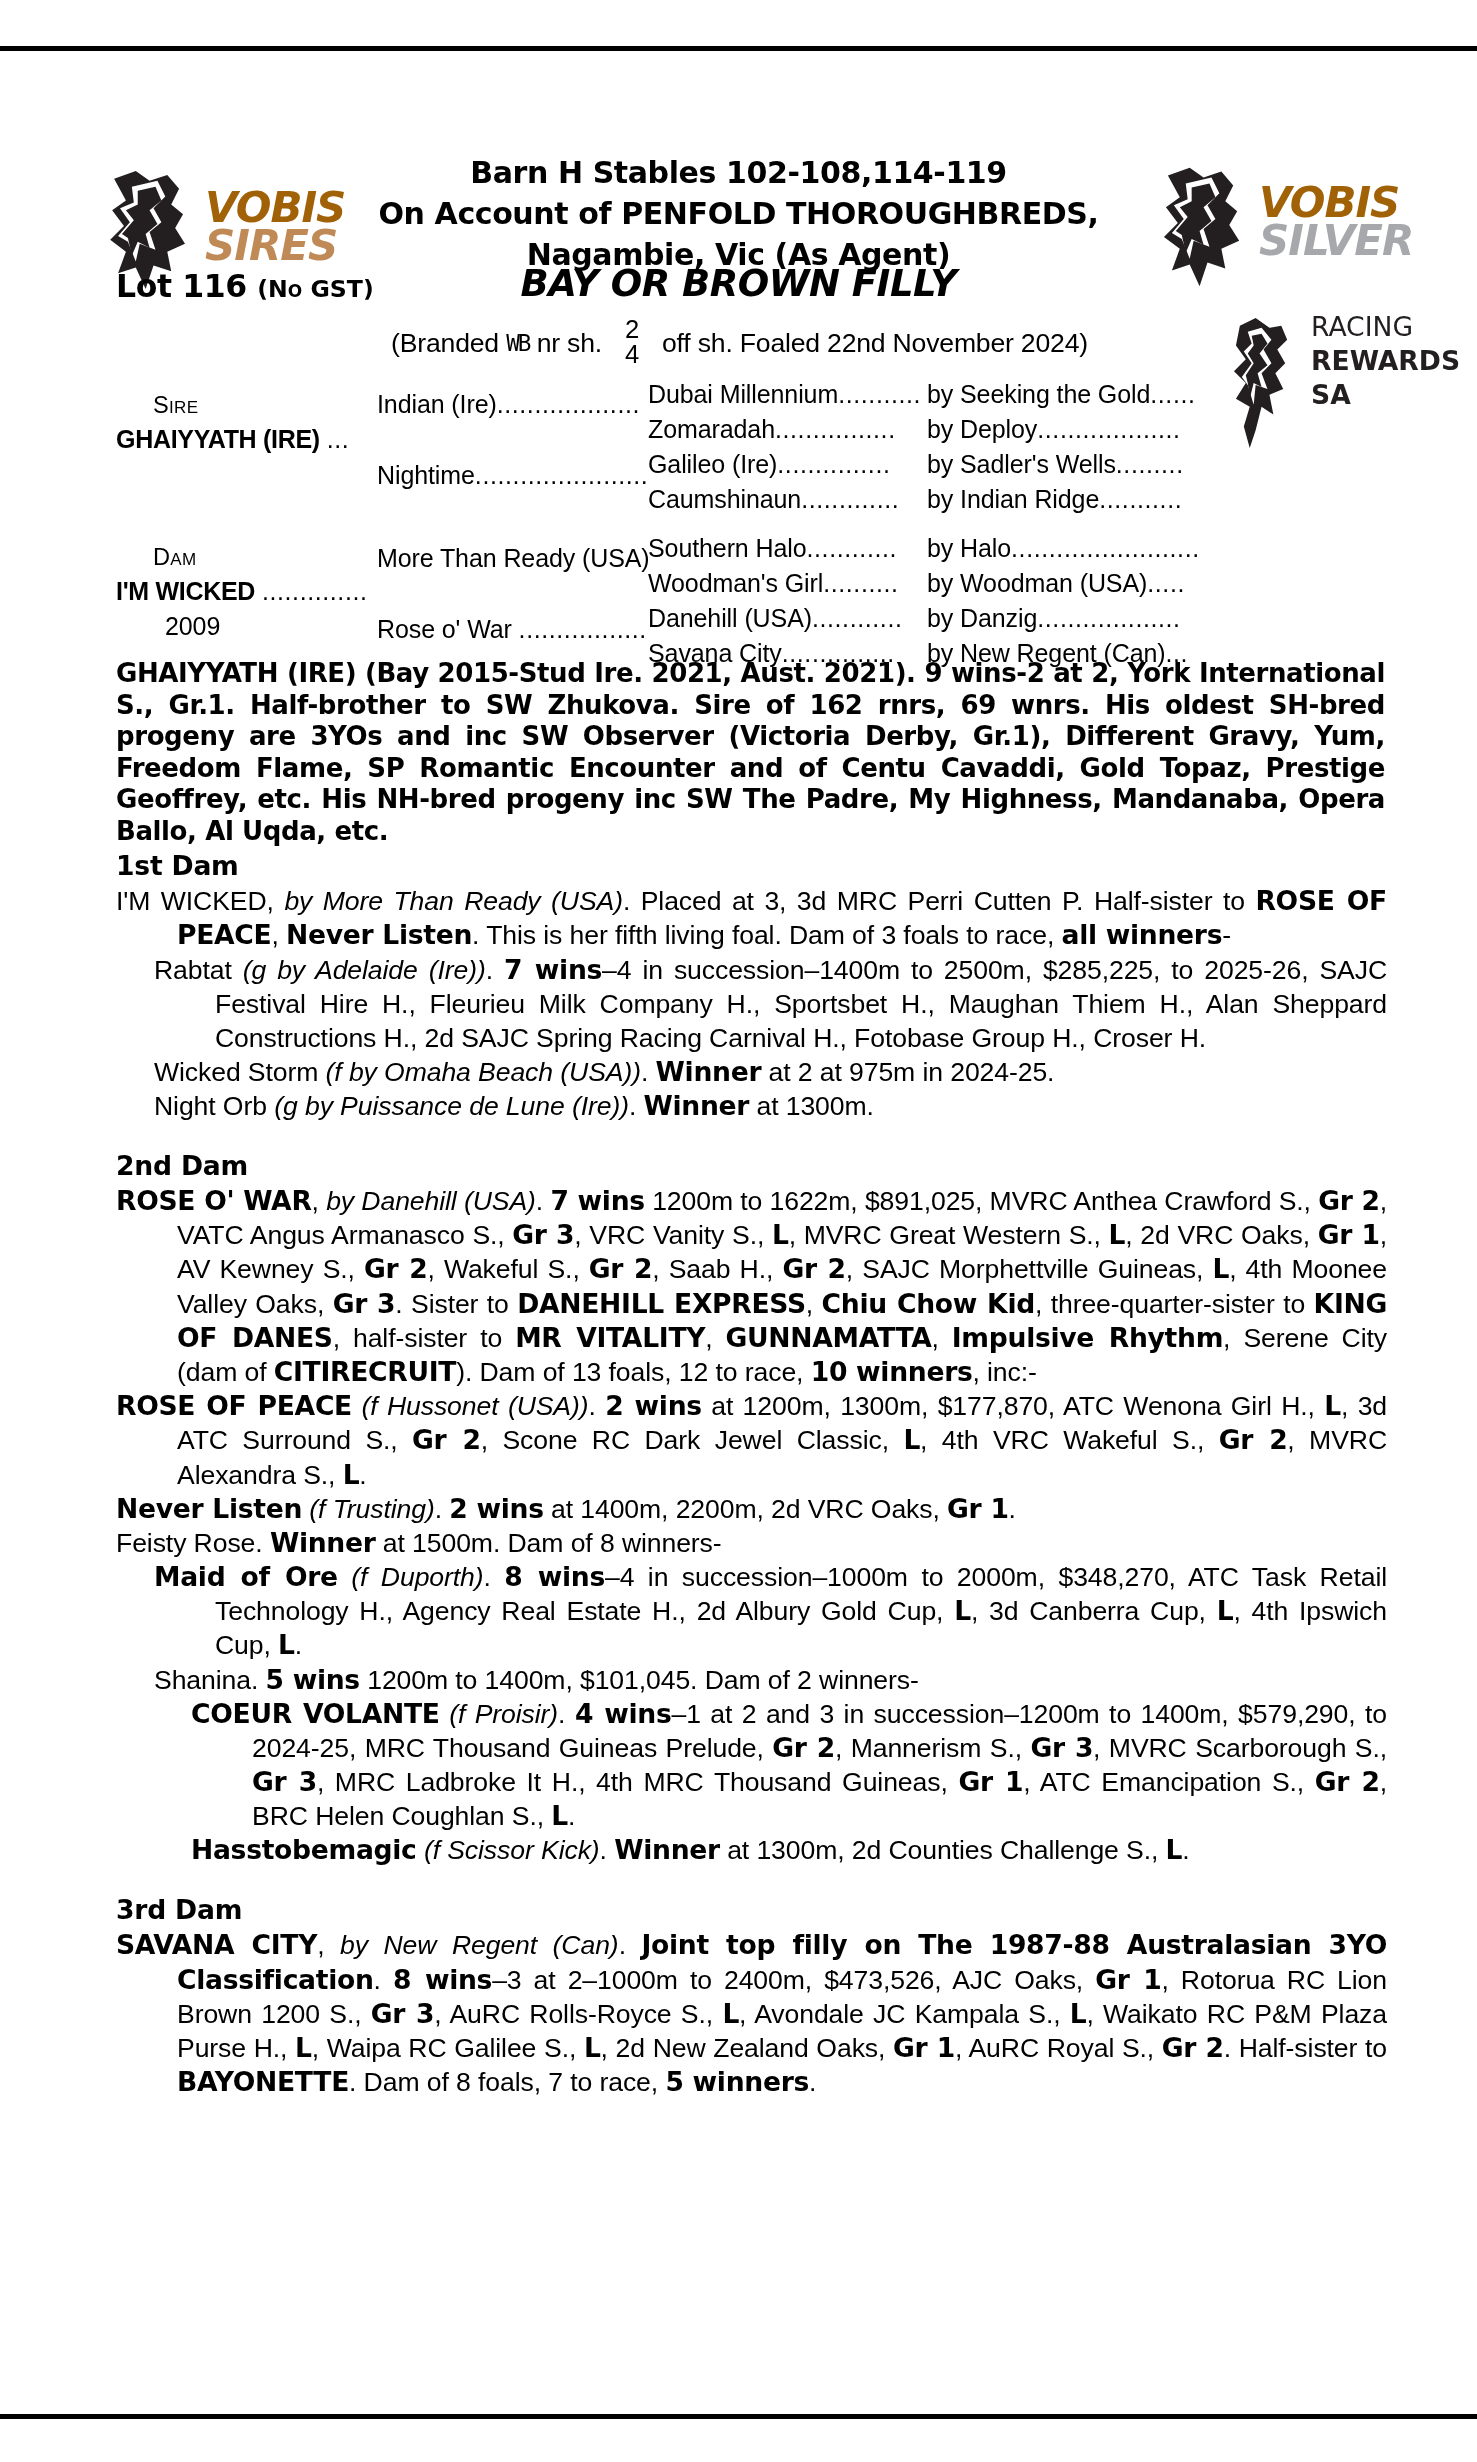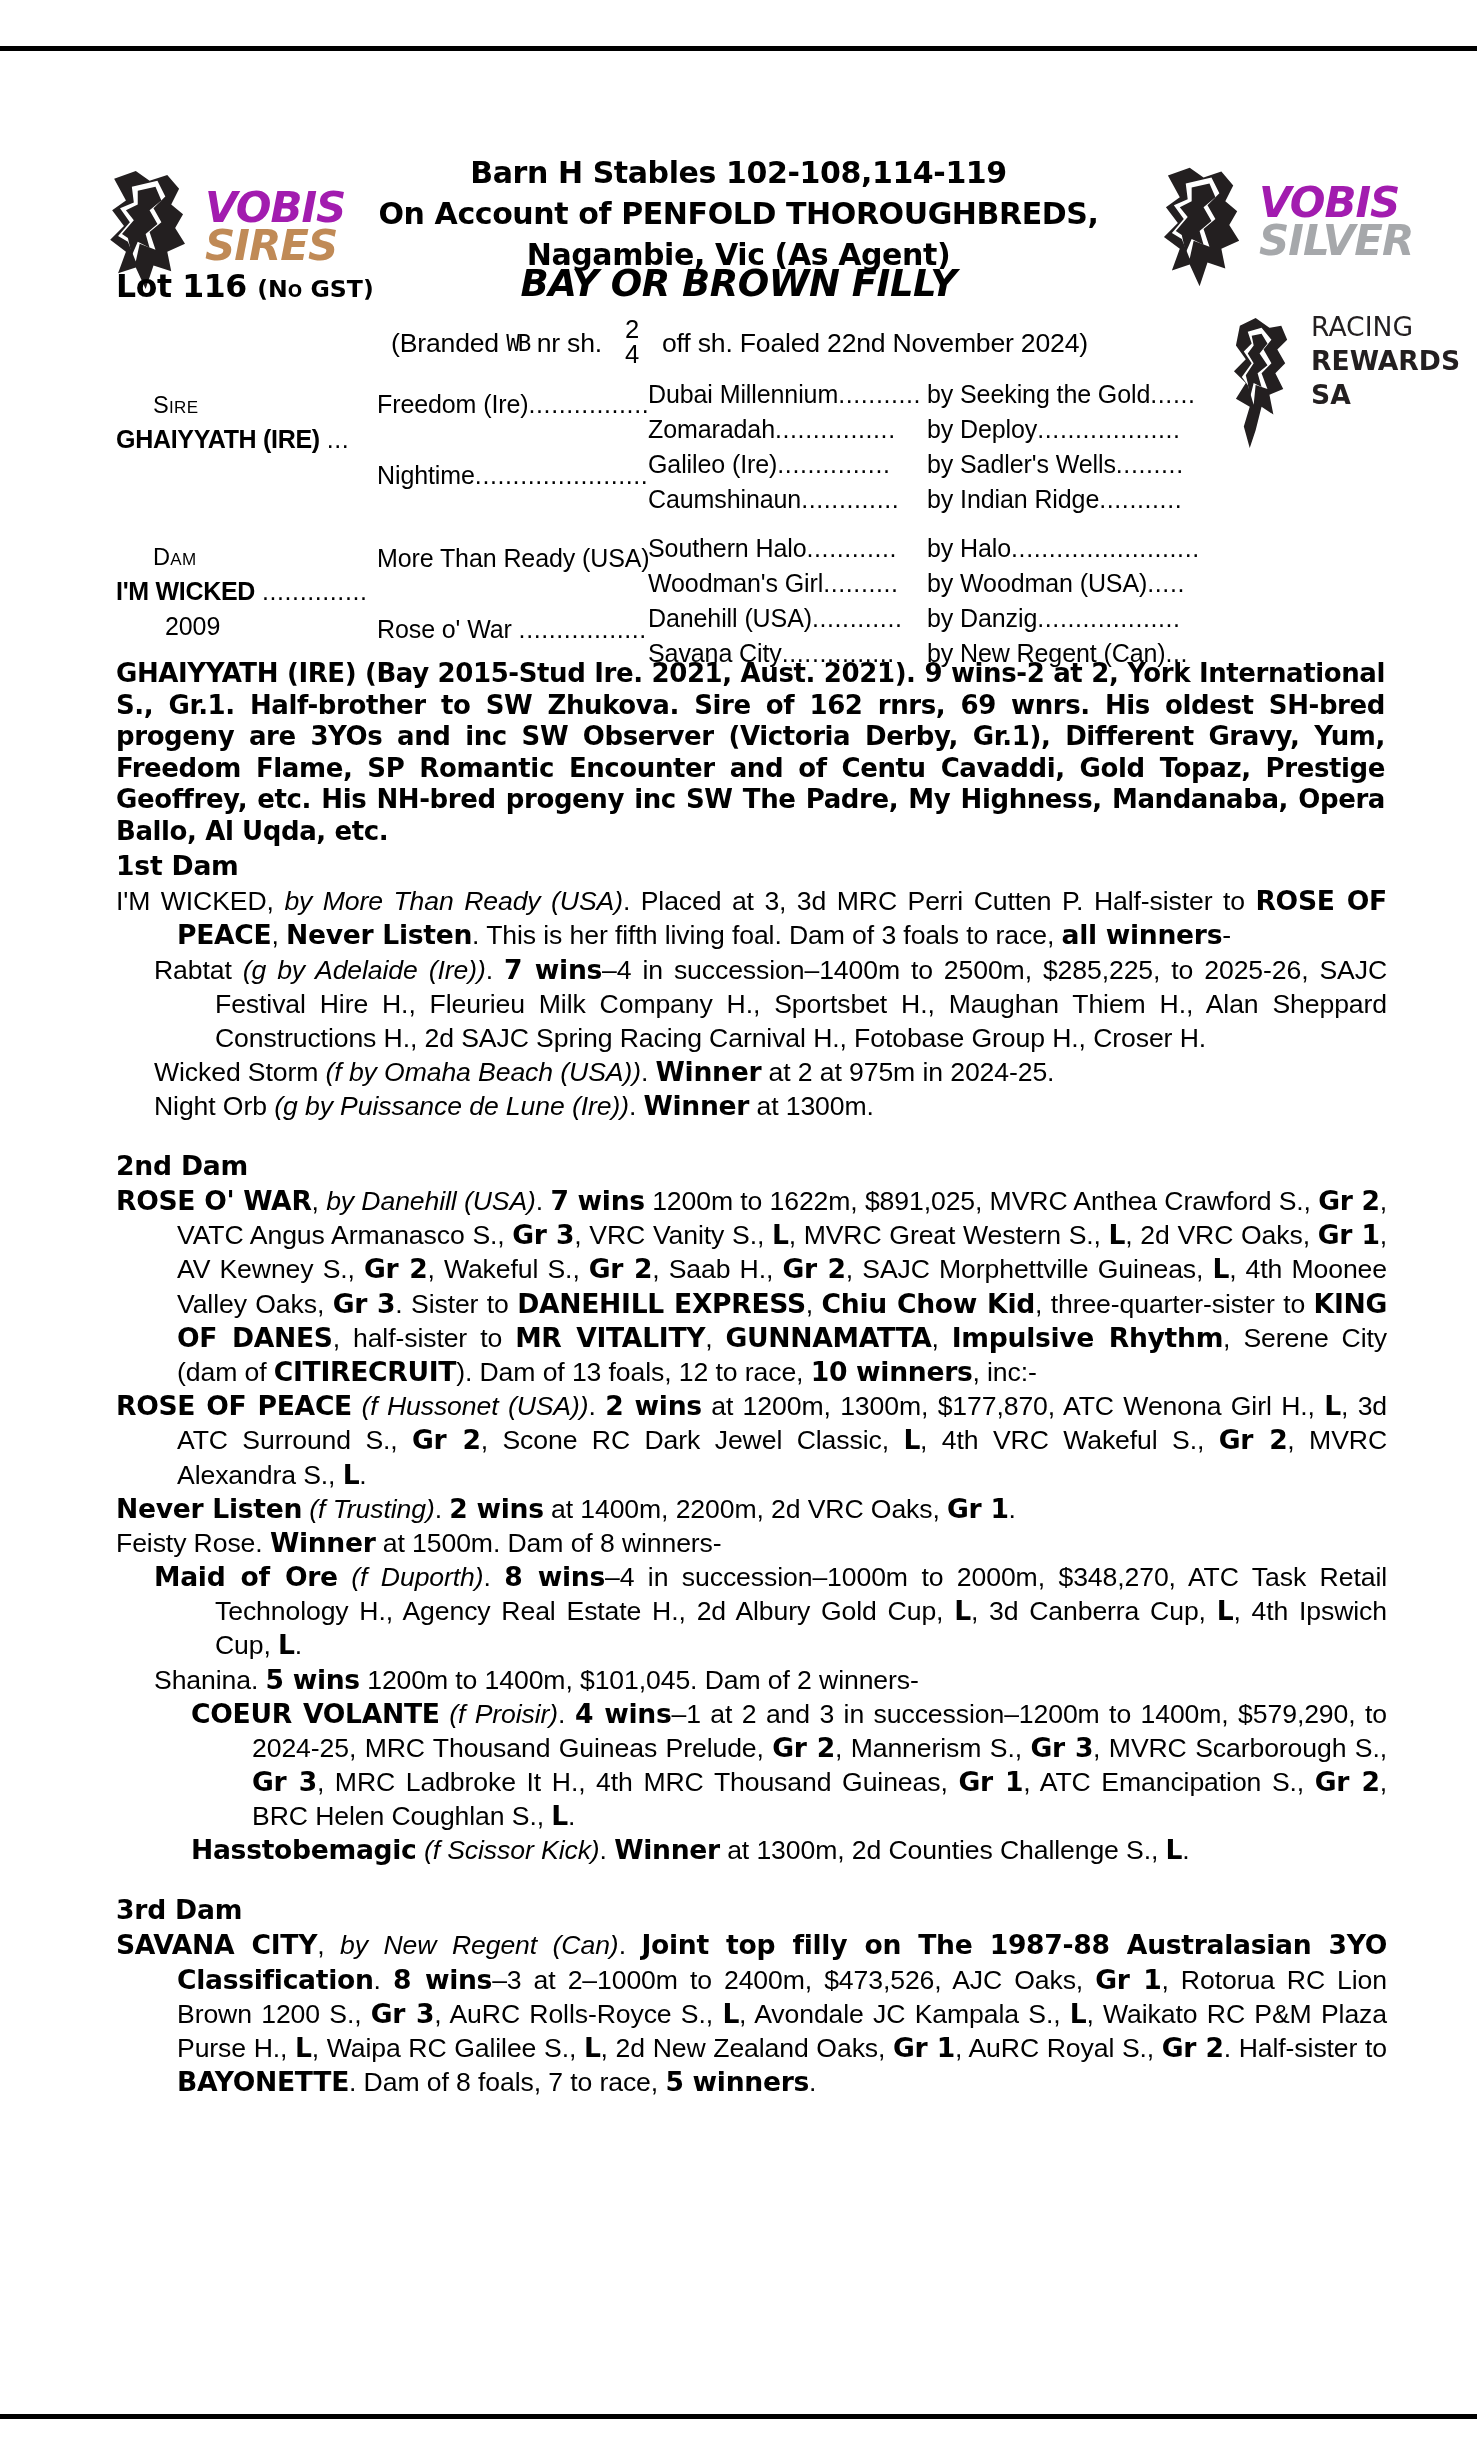--- a/index.html
+++ b/index.html
@@ -54,21 +54,21 @@
     width: 182px;
     height: 163px;
   }
   .logo-wordmark {
     font-family: "DejaVu Sans", sans-serif;
     font-weight: bold;
     font-style: italic;
     letter-spacing: -1px;
     line-height: 0.92;
   }
-  .wm-vobis { font-size: 42px; color: #a21caf; }
+  .wm-vobis { font-size: 42px; color: #a16207; }
   .wm-sires { font-size: 42px; color: #c08a56; }
   .wm-silver { font-size: 42px; color: #a6a8ab; }
   .rr-text {
     font-family: "DejaVu Sans", sans-serif;
     font-weight: bold;
     font-size: 26.6px;
     line-height: 1.28;
     color: #231f20;
     letter-spacing: 0px;
   }
@@ -299,21 +299,21 @@
   <div class="ped">
 
     <div class="ped-row">
       <div class="ped-c1">
         <div class="ped-sire-block">
           <div class="ped-line" style="padding-left:37px;"><span class="ped-label">Sire</span></div>
           <div class="ped-line"><span class="ped-name-bold">GHAIYYATH (IRE)</span> <span class="dots">...</span></div>
         </div>
       </div>
       <div class="ped-c2">
-        <div class="ped-mid-1 ped-line"><span>Freedom (Ire)</span><span class="dots">...................</span></div>
+        <div class="ped-mid-1 ped-line"><span>Indian (Ire)</span><span class="dots">...................</span></div>
         <div class="ped-mid-2 ped-line"><span>Nightime</span><span class="dots">.........................</span></div>
       </div>
       <div class="ped-c3">
         <div class="ped-line"><span>Dubai Millennium</span><span class="dots">...........</span></div>
         <div class="ped-line"><span>Zomaradah</span><span class="dots">................</span></div>
         <div class="ped-line"><span>Galileo (Ire)</span><span class="dots">...............</span></div>
         <div class="ped-line"><span>Caumshinaun</span><span class="dots">.............</span></div>
       </div>
       <div class="ped-c4">
         <div class="ped-line"><span>by Seeking the Gold</span><span class="dots">......</span></div>

